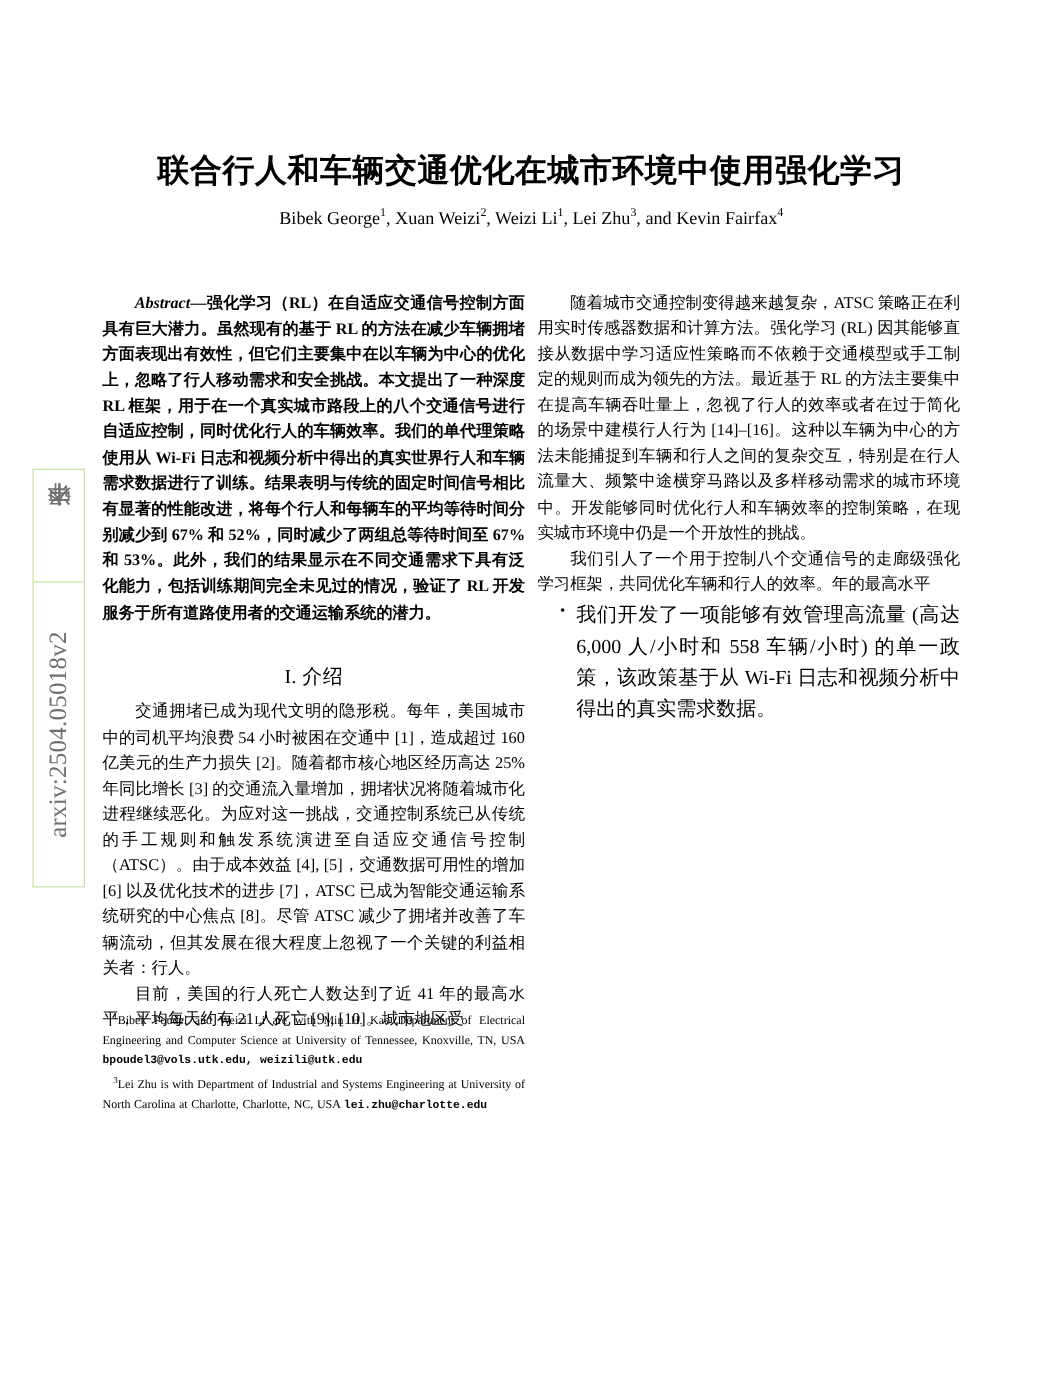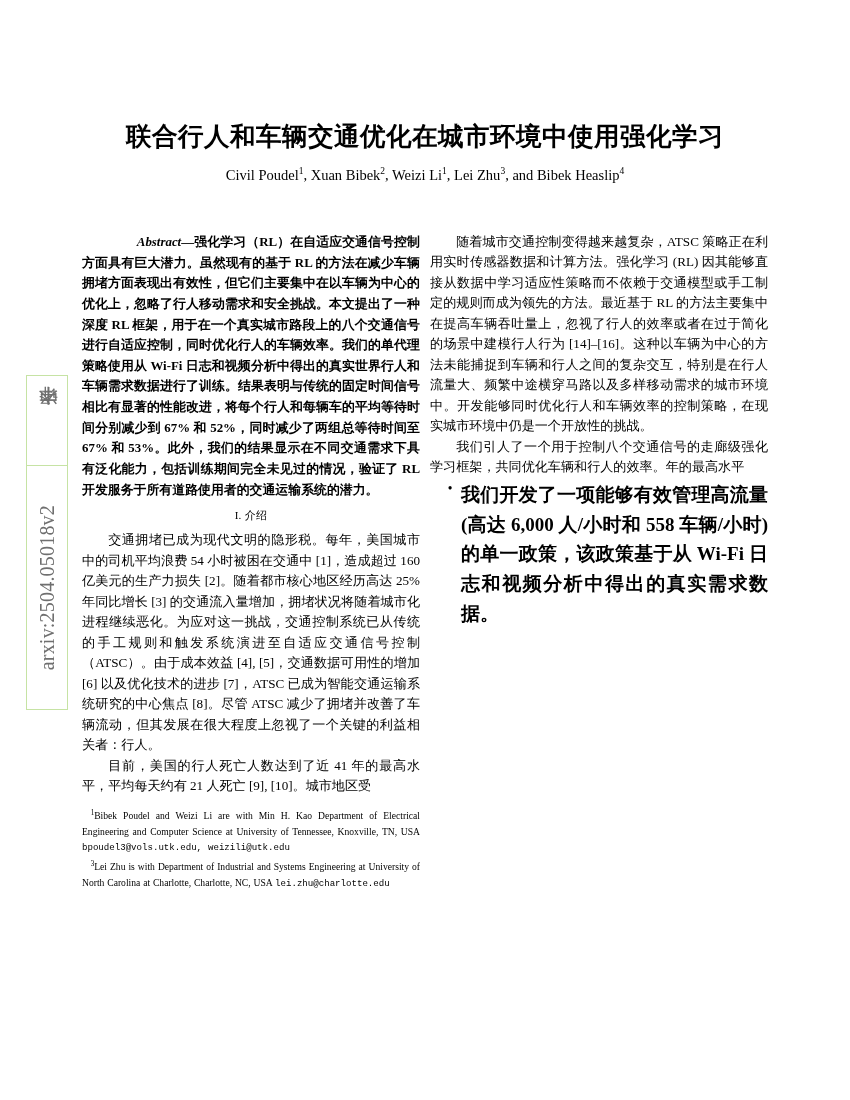--- a/index.html
+++ b/index.html
@@ -109,47 +109,45 @@
 
   #abstract-para {
     font-weight: 700;
     font-size: 12.9px;
     line-height: 1.6;
     text-indent: 2em;
   }
   #abstract-para .abs-head {
     font-style: italic;
     font-weight: 700;
-    margin-left: 29px;
   }
 
   h2.section {
-    margin: 8px 0 7px 0;
+    margin: 31px 0 7px 0;
     text-align: center;
-    font-size: 11px;
+    font-size: 16px;
     font-weight: 400;
     font-variant: normal;
     letter-spacing: 0.3px;
   }
 
   
   ul.contrib {
     margin: 2px 0 0 0;
     padding-left: 20px;
     list-style: none;
   }
   ul.contrib li {
-    font-size: 19px;
+    font-size: 16px;
     line-height: 1.565;
     text-align: justify;
     text-justify: inter-ideograph;
     position: relative;
     margin-bottom: 1px;
     padding-left: 11px;
-    font-weight: bold;
   }
   ul.contrib li::before {
     content: "•";
     position: absolute;
     left: -2px;
     top: -1px;
     font-size: 12px;
   }
 
   
@@ -164,46 +162,46 @@
     line-height: 1.62;
     text-align: justify;
     text-indent: 0.9em;
     margin: 0 0 3px 0;
     word-spacing: 0.05em;
   }
   #footnotes sup { font-size: 7.2px; vertical-align: super; }
   #footnotes .mail {
     font-family: "Liberation Mono", "DejaVu Sans Mono", monospace;
     font-size: 9.1px;
-    font-weight: 400;
+    font-weight: 700;
   }
 </style>
 </head>
 <body>
 
 <div id="arxiv-stamp">
   <div class="stamp-box" id="stamp-id" style="border-color: rgb(198, 227, 164); color: rgb(111, 111, 111);">
     <span class="stamp-text">arxiv:2504.05018v2</span>
   </div>
   <div class="stamp-box" id="stamp-label" style="border-color: rgb(198, 227, 164); color: rgb(111, 111, 111);">
     <span class="stamp-text">中译本</span>
   </div>
 </div>
 
 <div id="page">
 
   <h1 id="title">联合行人和车辆交通优化在城市环境中使用强化学习</h1>
 
   <div id="authors">
-    <span>Civil Poudel</span><sup>1</sup>,
-    <span>Xuan Bibek</span><sup>2</sup>,
+    <span>Bibek George</span><sup>1</sup>,
+    <span>Xuan Weizi</span><sup>2</sup>,
     <span>Weizi Li</span><sup>1</sup>,
     <span>Lei Zhu</span><sup>3</sup>,
     <span>and</span>
-    <span>Bibek Heaslip</span><sup>4</sup>
+    <span>Kevin Fairfax</span><sup>4</sup>
   </div>
 
   <div class="column" id="col-left">
 
     <p id="abstract-para"><span class="abs-head">Abstract</span><span>—</span><span>强化学习（RL）在自适应交通信号控制方面具有巨大潜力。虽然现有的基于 RL 的方法在减少车辆拥堵方面表现出有效性，但它们主要集中在以车辆为中心的优化上，忽略了行人移动需求和安全挑战。本文提出了一种深度 RL 框架，用于在一个真实城市路段上的八个交通信号进行自适应控制，同时优化行人的车辆效率。我们的单代理策略使用从 Wi-Fi 日志和视频分析中得出的真实世界行人和车辆需求数据进行了训练。结果表明与传统的固定时间信号相比有显著的性能改进，将每个行人和每辆车的平均等待时间分别减少到 67% 和 52%，同时减少了两组总等待时间至 67% 和 53%。此外，我们的结果显示在不同交通需求下具有泛化能力，包括训练期间完全未见过的情况，验证了 RL 开发服务于所有道路使用者的交通运输系统的潜力。</span></p>
 
     <h2 class="section">I. 介绍</h2>
 
     <p>交通拥堵已成为现代文明的隐形税。每年，美国城市中的司机平均浪费 54 小时被困在交通中 [1]，造成超过 160 亿美元的生产力损失 [2]。随着都市核心地区经历高达 25% 年同比增长 [3] 的交通流入量增加，拥堵状况将随着城市化进程继续恶化。为应对这一挑战，交通控制系统已从传统的手工规则和触发系统演进至自适应交通信号控制（ATSC）。由于成本效益 [4], [5]，交通数据可用性的增加 [6] 以及优化技术的进步 [7]，ATSC 已成为智能交通运输系统研究的中心焦点 [8]。尽管 ATSC 减少了拥堵并改善了车辆流动，但其发展在很大程度上忽视了一个关键的利益相关者：行人。</p>
     <p>目前，美国的行人死亡人数达到了近 41 年的最高水平，平均每天约有 21 人死亡 [9], [10]。城市地区受</p>

